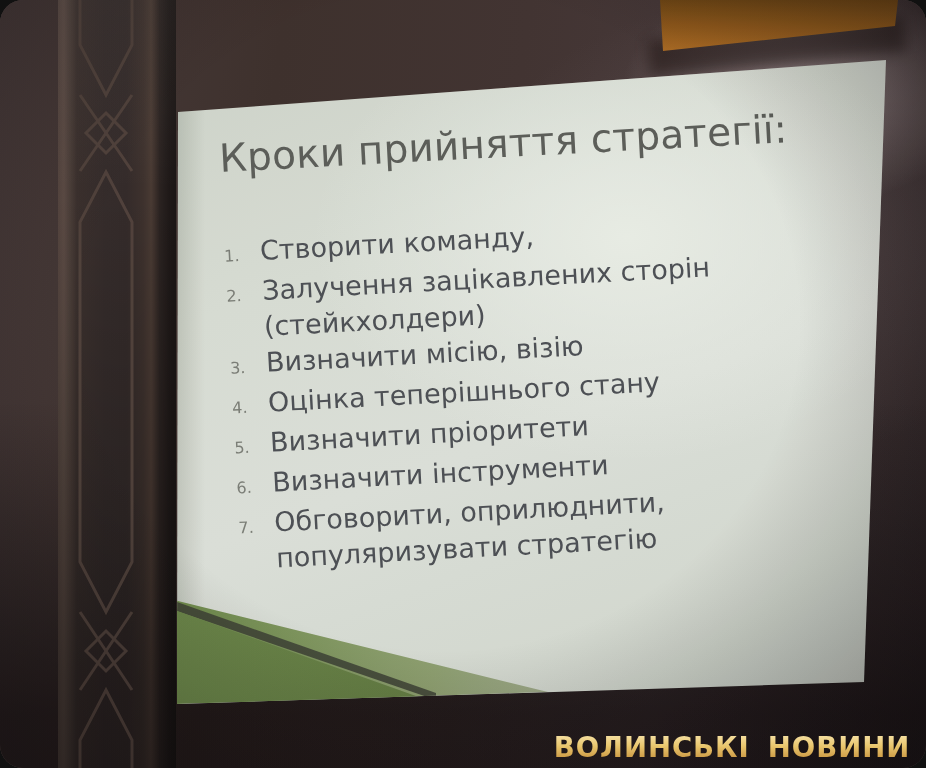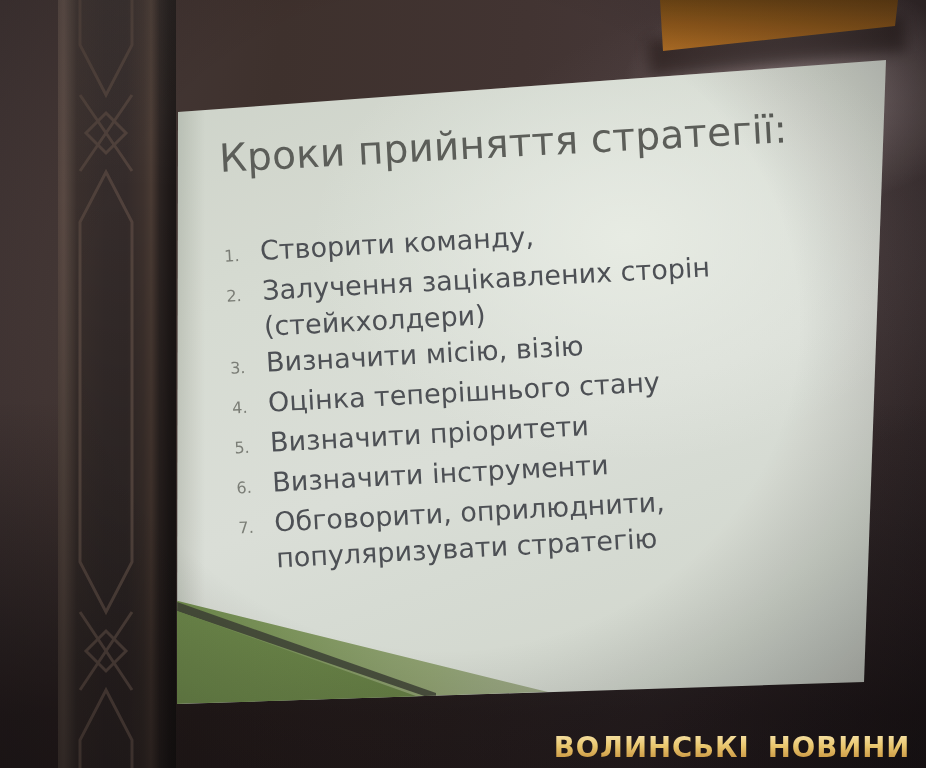--- a/index.html
+++ b/index.html
@@ -3,20 +3,21 @@
 <meta charset="utf-8">
 <style>
   html,body{margin:0;padding:0;background:#111;}
   .photo{
     position:relative;
     width:926px;height:768px;
     overflow:hidden;
     font-family:"DejaVu Sans",sans-serif;
     filter: blur(0.3px) saturate(0.93) contrast(0.98);
     background:#453736;
+    border-radius:23px;
   }
   
   .wall{
     position:absolute;inset:0;
     background:
       radial-gradient(ellipse 250px 160px at 802px 92px, rgba(152,135,136,0.95), rgba(152,135,136,0) 72%),
       radial-gradient(ellipse 430px 330px at 760px 230px, rgba(112,98,99,0.45), rgba(112,98,99,0) 70%),
       linear-gradient(to bottom, rgba(0,0,0,0) 52%, rgba(6,3,5,0.55) 93%),
       linear-gradient(97deg, #473938 0%, #3e2f2b 28%, #423230 52%, #473738 72%, #3a2d2e 88%, #322728 100%);
   }

